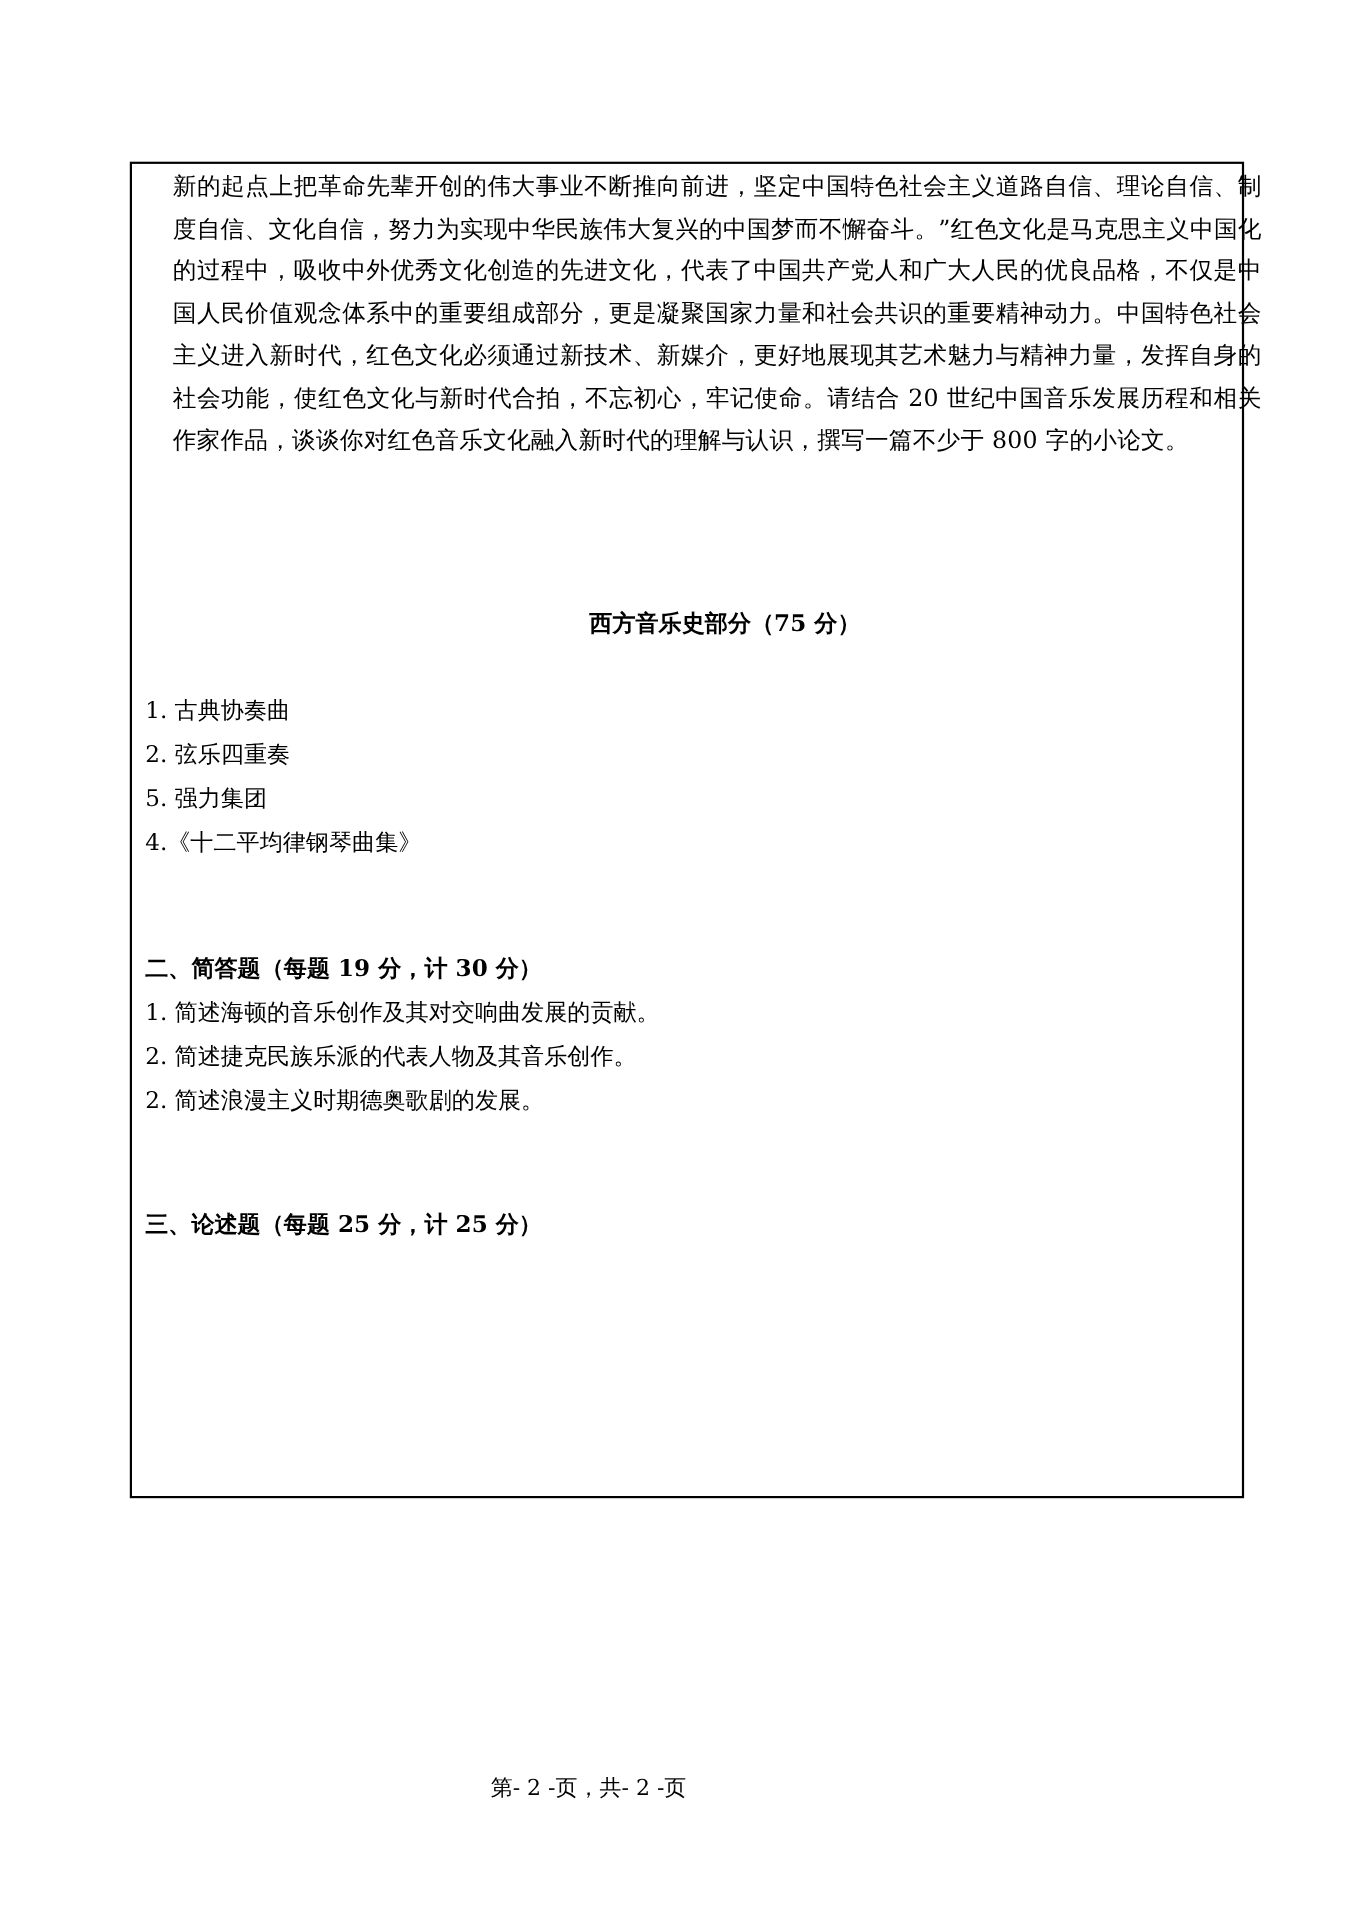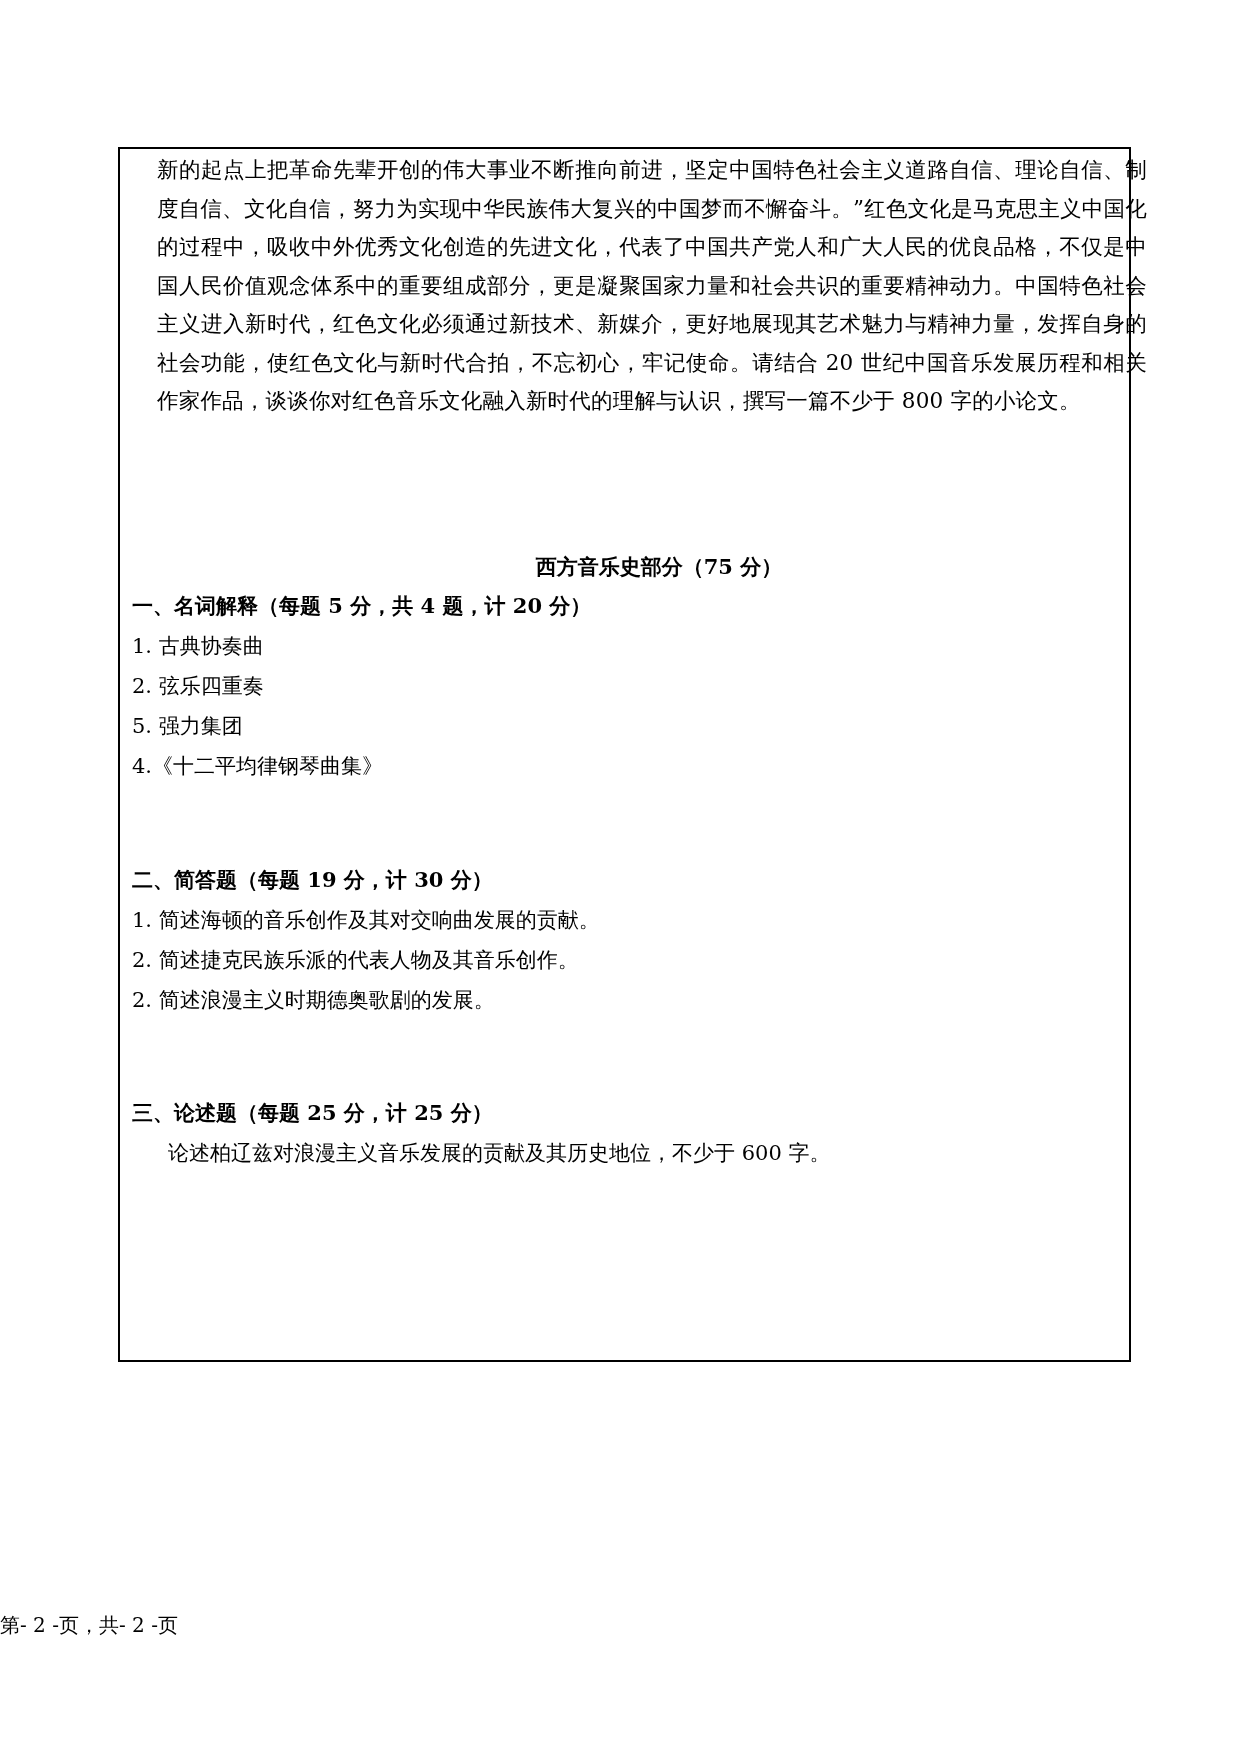--- a/index.html
+++ b/index.html
@@ -46,39 +46,37 @@
   .i3 { top: 563px; }
   .i4 { top: 603px; }
   .h2 { top: 717px; }
   .j1 { top: 757px; }
   .j2 { top: 797px; }
   .j3 { top: 837px; }
   .h3 { top: 950px; }
   .k1 { top: 990px; left: 48px; }
   .footer {
     position: absolute; top: 1612px; left: 0; width: 1070px;
-    text-align: left; font-size: 20px;
+    text-align: center; font-size: 20px;
   }
 </style>
 </head>
 <body>
 
 <div class="frame">
   <div class="para">新的起点上把革命先辈开创的伟大事业不断推向前进，坚定中国特色社会主义道路自信、理论自信、制度自信、文化自信，努力为实现中华民族伟大复兴的中国梦而不懈奋斗。”红色文化是马克思主义中国化的过程中，吸收中外优秀文化创造的先进文化，代表了中国共产党人和广大人民的优良品格，不仅是中国人民价值观念体系中的重要组成部分，更是凝聚国家力量和社会共识的重要精神动力。中国特色社会主义进入新时代，红色文化必须通过新技术、新媒介，更好地展现其艺术魅力与精神力量，发挥自身的社会功能，使红色文化与新时代合拍，不忘初心，牢记使命。请结合 20 世纪中国音乐发展历程和相关作家作品，谈谈你对红色音乐文化融入新时代的理解与认识，撰写一篇不少于 800 字的小论文。</div>
 
   <div class="section-title">西方音乐史部分（75 分）</div>
 
-  <div class="heading h1">一、名词解释（每题 5 分，共 4 题，计 20 分）</div>
   <div class="item i1">1. 古典协奏曲</div>
   <div class="item i2">2. 弦乐四重奏</div>
   <div class="item i3">5. 强力集团</div>
   <div class="item i4">4.《十二平均律钢琴曲集》</div>
 
   <div class="heading h2">二、简答题（每题 19 分，计 30 分）</div>
   <div class="item j1">1. 简述海顿的音乐创作及其对交响曲发展的贡献。</div>
   <div class="item j2">2. 简述捷克民族乐派的代表人物及其音乐创作。</div>
   <div class="item j3">2. 简述浪漫主义时期德奥歌剧的发展。</div>
 
   <div class="heading h3">三、论述题（每题 25 分，计 25 分）</div>
-  <div class="item k1">论述柏辽兹对浪漫主义音乐发展的贡献及其历史地位，不少于 600 字。</div>
 </div>
 
 <div class="footer">第- 2 -页，共- 2 -页</div>
 
 </body></html>

